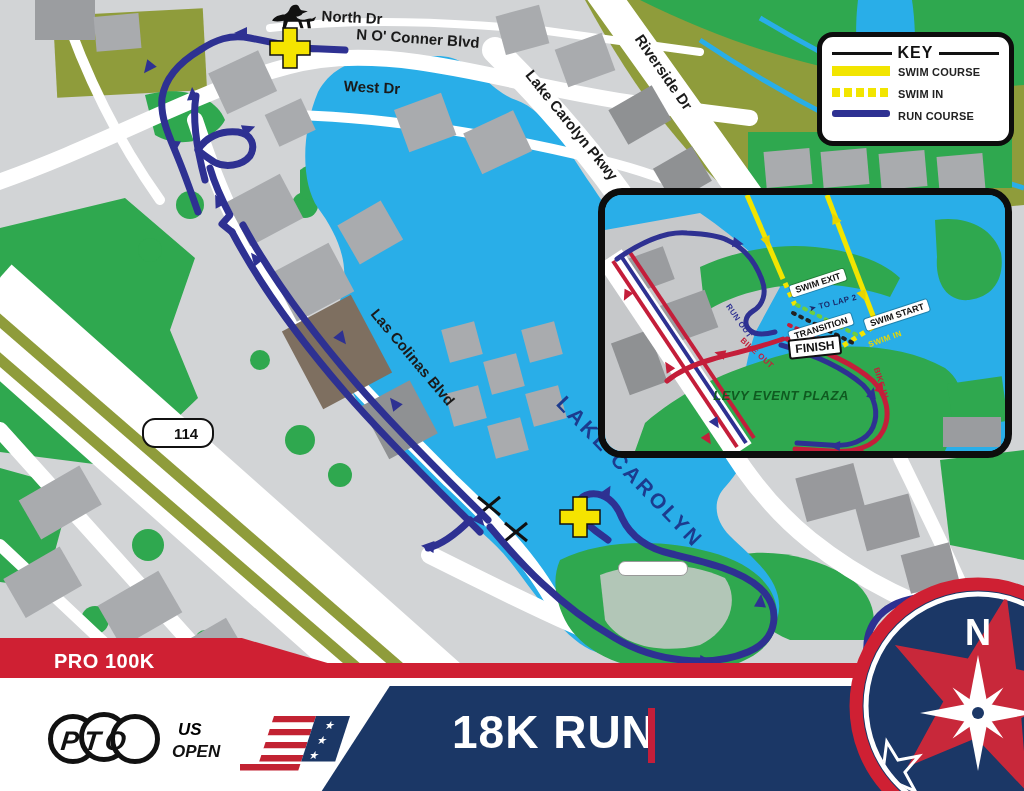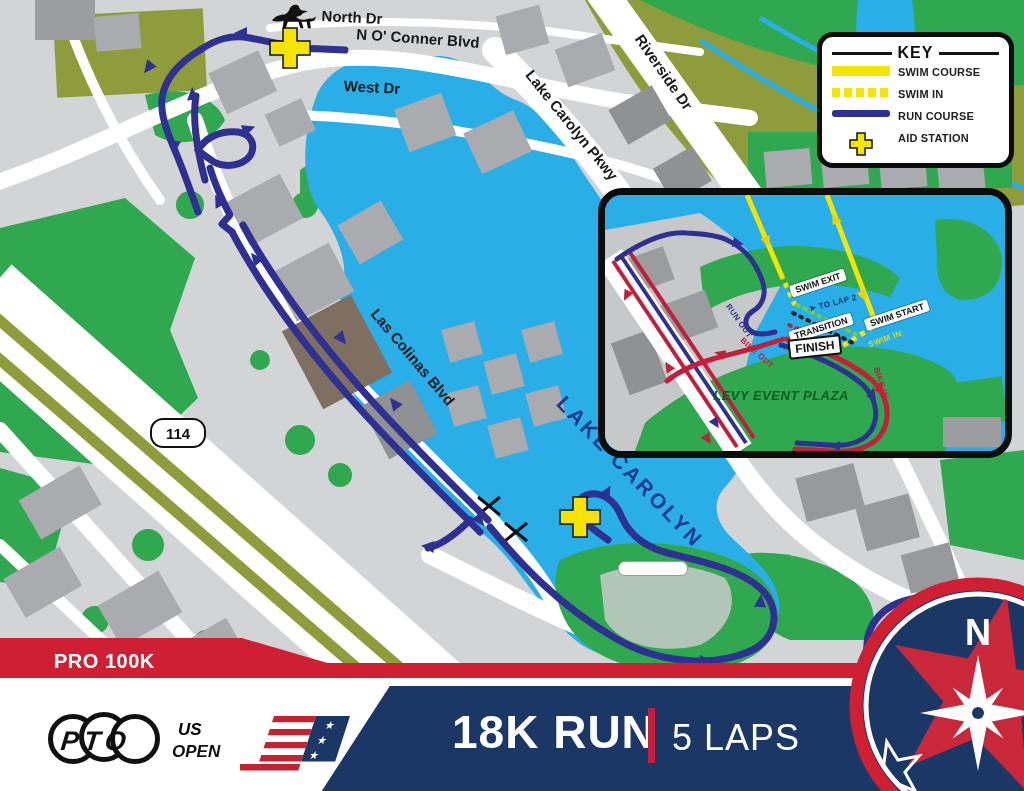--- a/index.html
+++ b/index.html
@@ -6,21 +6,21 @@
   .poster{position:relative;width:1024px;height:791px;overflow:hidden;background:#d2d4d6;
     font-family:"Liberation Sans",sans-serif;}
   svg{display:block;}
   .abs{position:absolute;}
   
   .maplabel{position:absolute;font-weight:bold;color:#1a1a1a;white-space:nowrap;font-size:15px;}
   .ctr{transform:translate(-50%,-50%) rotate(var(--r,0deg));}
   .lakelabel{font-size:21px;font-weight:800;letter-spacing:3px;color:#1c3b8e;}
   .shield{position:absolute;width:52px;height:26px;background:#fff;border:2.5px solid #111;
     border-radius:13px;display:flex;align-items:center;justify-content:center;
-    font-size:15px;font-weight:bold;color:#111;}
+    font-size:15px;font-weight:bold;color:#111;padding-left:16px;}
   
   .key{position:absolute;left:793px;top:32px;width:197px;background:#fff;border:5px solid #0d0d0d;
     border-radius:16px;padding:7px 10px 9px 10px;box-sizing:border-box;margin-left:24px;}
   .key-title{display:flex;align-items:center;gap:6px;margin-bottom:4px;}
   .key-title .rule{flex:1;height:3px;background:#111;}
   .key-title .t{font-size:16px;font-weight:800;color:#111;letter-spacing:1px;}
   .key-row{display:flex;align-items:flex-start;gap:8px;height:22px;}
   .key-sw{width:58px;display:flex;justify-content:center;align-items:center;}
   .key-lbl{font-size:11px;font-weight:bold;color:#222;letter-spacing:.2px;}
   
@@ -262,28 +262,20 @@
       <span class="key-lbl">SWIM IN</span>
     </div>
     <div class="key-row">
       <span class="key-sw">
         <svg width="58" height="7">
             <rect x="0" y="0" width="58" height="7" rx="3" fill="#2e3192"></rect>
           </svg>
         </span>
       <span class="key-lbl">RUN COURSE</span>
     </div>
-    <div class="key-row">
-      <span class="key-sw">
-        <svg width="24" height="24" viewBox="0 0 24 24">
-            <path d="M8,1 h8 v7 h7 v8 h-7 v7 h-8 v-7 h-7 v-8 h7 Z" fill="#f5e400" stroke="#111" stroke-width="1.5"></path>
-          </svg>
-        </span>
-      <span class="key-lbl">AID STATION</span>
-    </div>
   </div>
 
   <div class="inset">
     <svg width="400" height="256" viewBox="0 0 400 256">
       <rect x="0" y="0" width="400" height="256" fill="#29aee8"></rect>
 
       <path d="M0,35 L95,18 C130,42 160,68 175,92 L150,138 C140,168 135,198 140,228 L90,256 L0,256 Z" fill="#c6c8ca"></path>
       <path d="M30,256 L40,228 C80,193 130,172 185,158 C240,146 300,150 340,173 C360,188 362,213 350,233 L340,256 Z" fill="#2fa84f"></path>
       <path d="M95,72 C130,56 170,48 210,52 C250,56 280,68 295,83 L285,102 C250,90 210,86 170,92 C140,97 115,107 100,117 Z" fill="#2fa84f"></path>
       <path d="M330,25 C360,20 388,32 396,58 C400,84 388,102 364,105 C342,107 330,88 332,62 Z" fill="#2fa84f"></path>
@@ -351,21 +343,20 @@
     <div class="plaza-lbl ctr" style="left:176px;top:200px;--r:0deg">LEVY EVENT PLAZA</div>
   </div>
 
   <div class="red-stripe"></div>
   <div class="pro-block"></div>
   <div class="pro-txt">PRO 100K</div>
   <div class="white-band"></div>
   <div class="navy-band"></div>
   <div class="run-title">18K RUN</div>
   <div class="run-divider"></div>
-  <div class="laps-txt">5 LAPS</div>
 
   <div class="logo">
     <span class="circ" style="left:3px"></span>
     <span class="circ" style="left:34px;top:12px"></span>
     <span class="circ" style="left:65px"></span>
     <span class="pto">PTO</span>
     <span class="us">US</span>
     <span class="open">OPEN</span>
     <svg class="abs" style="left:195px;top:14px" width="120" height="62" viewBox="0 0 120 62">
       <g transform="translate(22,2) skewX(-18)">

